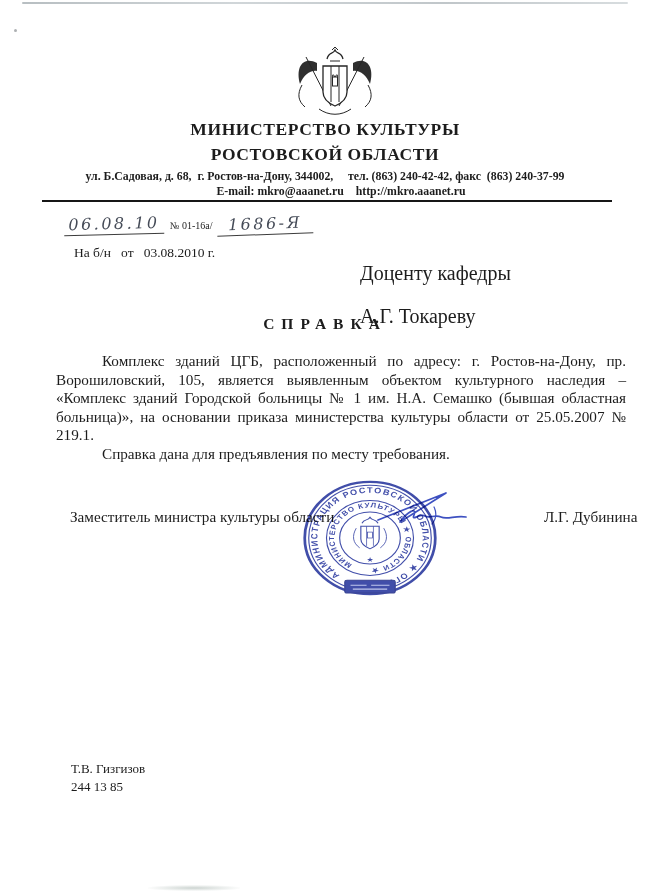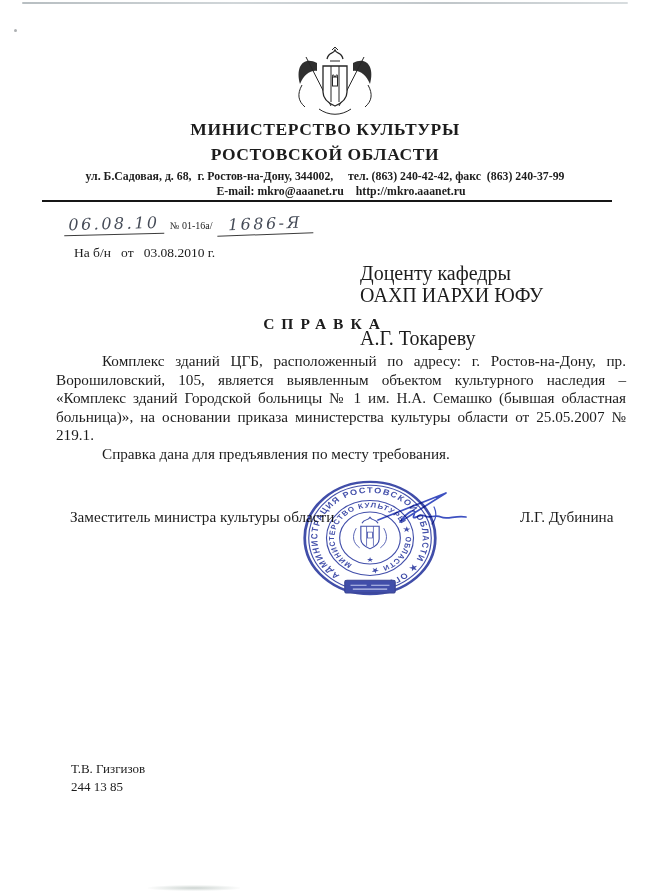--- a/index.html
+++ b/index.html
@@ -48,21 +48,21 @@
   .addressee{top:215px;left:360px;font-size:20px;line-height:22px;margin-top:47px;}
   .addressee .name{margin-top:21px;}
   
   .doc-title{top:315px;left:0;width:650px;text-align:center;font-size:15.5px;letter-spacing:7px;box-sizing:border-box;font-weight:bold;}
   
   .body-text{top:352px;left:56px;width:570px;font-size:15.2px;line-height:18.6px;text-align:justify;z-index:1;}
   .body-text p{margin:0;text-indent:46px;}
   .body-text p.no-justify{text-align:left;}
   
   .sign-title{top:508px;left:70px;font-size:15.2px;z-index:1;}
-  .sign-name{top:508px;left:520px;font-size:15.2px;z-index:1;}
+  .sign-name{top:508px;left:544px;font-size:15.2px;z-index:1;}
   .stamp{top:477px;left:299px;z-index:2;mix-blend-mode:multiply;opacity:.9;}
   .signature-stroke{top:487px;left:374px;z-index:3;mix-blend-mode:multiply;}
   
   .executor{top:760px;left:71px;font-size:13px;line-height:17.5px;}
 </style>
 </head>
 <body>
 
 <div class="page">
 
@@ -102,21 +102,20 @@
   <div class="abs hdr-small contact">E-mail: mkro@aaanet.ru    http://mkro.aaanet.ru</div>
   <div class="abs rule"></div>
 
   <div class="abs ref-row">
     <span class="hand hand-slot slot-date">06.08.10</span><span class="num-prefix">№ 01-16а/</span><span class="hand hand-slot slot-num">1686-Я</span>
   </div>
   <div class="abs reply-line">На б/н   от   03.08.2010 г.</div>
 
   <div class="abs addressee">
     <div>Доценту кафедры</div>
-    <div>ОАХП ИАРХИ ЮФУ</div>
     <div class="name">А.Г. Токареву</div>
   </div>
 
   <div class="abs doc-title">СПРАВКА</div>
 
   <div class="abs body-text">
     <p>Комплекс зданий ЦГБ, расположенный по адресу: г. Ростов-на-Дону, пр. Ворошиловский, 105, является выявленным объектом культурного наследия – «Комплекс зданий Городской больницы № 1 им. Н.А. Семашко (бывшая областная больница)», на основании приказа министерства культуры области от 25.05.2007 № 219.1.</p>
     <p class="no-justify">Справка дана для предъявления по месту требования.</p>
   </div>
 

